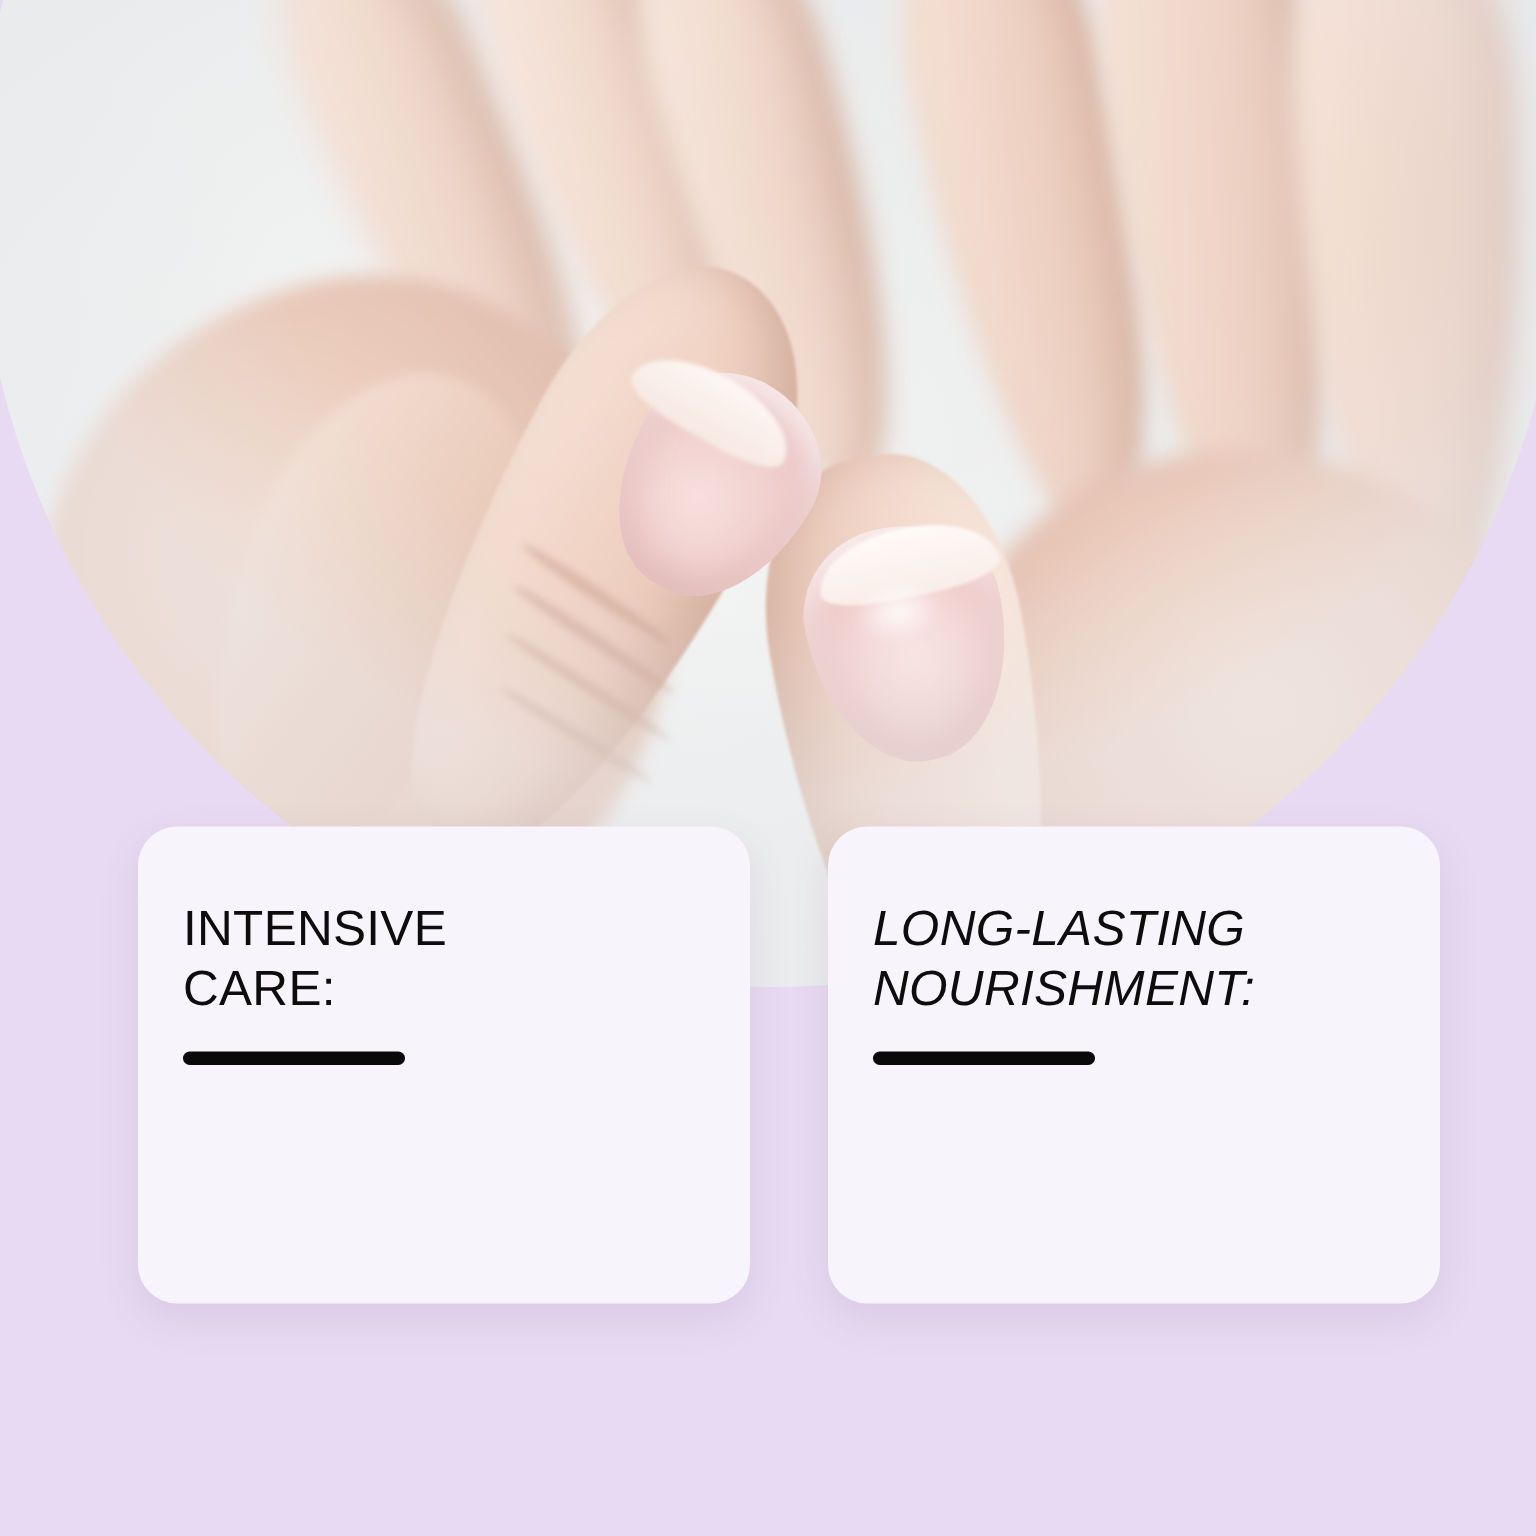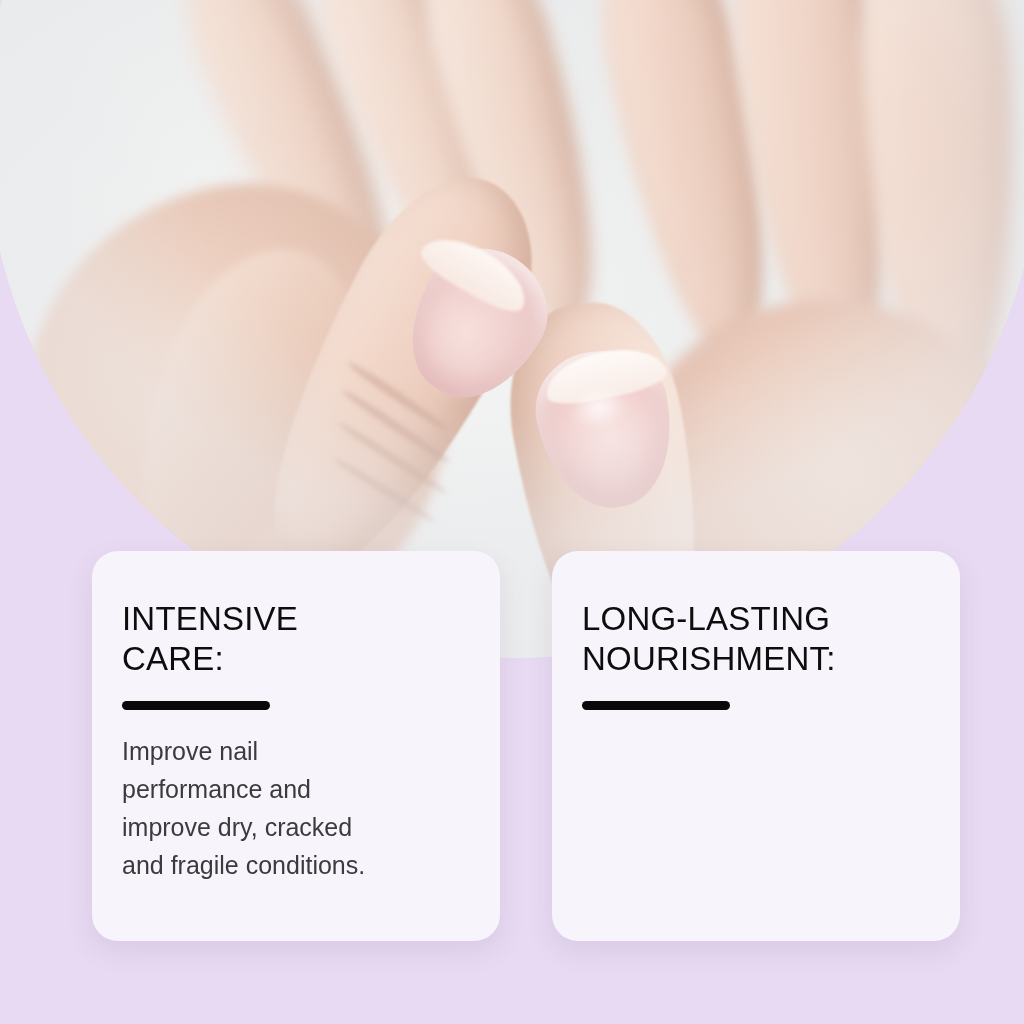--- a/index.html
+++ b/index.html
@@ -188,28 +188,28 @@
     background:
       radial-gradient(ellipse 48% 38% at 52% 50%, rgba(255,255,255,0) 0%, rgba(255,255,255,.12) 70%, rgba(236,237,239,.55) 100%);
     pointer-events:none;
   }
 
   
   .card {
     position:absolute;
     top:551px;
     width:408px;
-    height:390px;
+    height:318px;
     background:#f8f4fb;
     border-radius:26px;
     box-shadow:0 10px 26px rgba(120,95,150,.13);
     padding:48px 30px 0 30px;
   }
   .card-left  { left:92px;  }
-  .card-right { left:552px; }
+  .card-right { left:552px;font-style:italic; }
 
   .card-title {
     font-size:33px;
     line-height:40px;
     font-weight:400;
     color:#0d0d0d;
     letter-spacing:.2px;
     white-space:pre-line;
   }
 
@@ -265,24 +265,20 @@
       <div class="rnail-shine"></div>
 
       <div class="haze"></div>
     </div>
   </div>
 
   <div class="card card-left">
     <div class="card-title">INTENSIVE
 CARE:</div>
     <div class="rule"></div>
-    <div class="card-body">Improve nail
-performance and
-improve dry, cracked
-and fragile conditions.</div>
   </div>
 
   <div class="card card-right">
     <div class="card-title">LONG-LASTING
 NOURISHMENT:</div>
     <div class="rule"></div>
   </div>
 
 </div>
 

